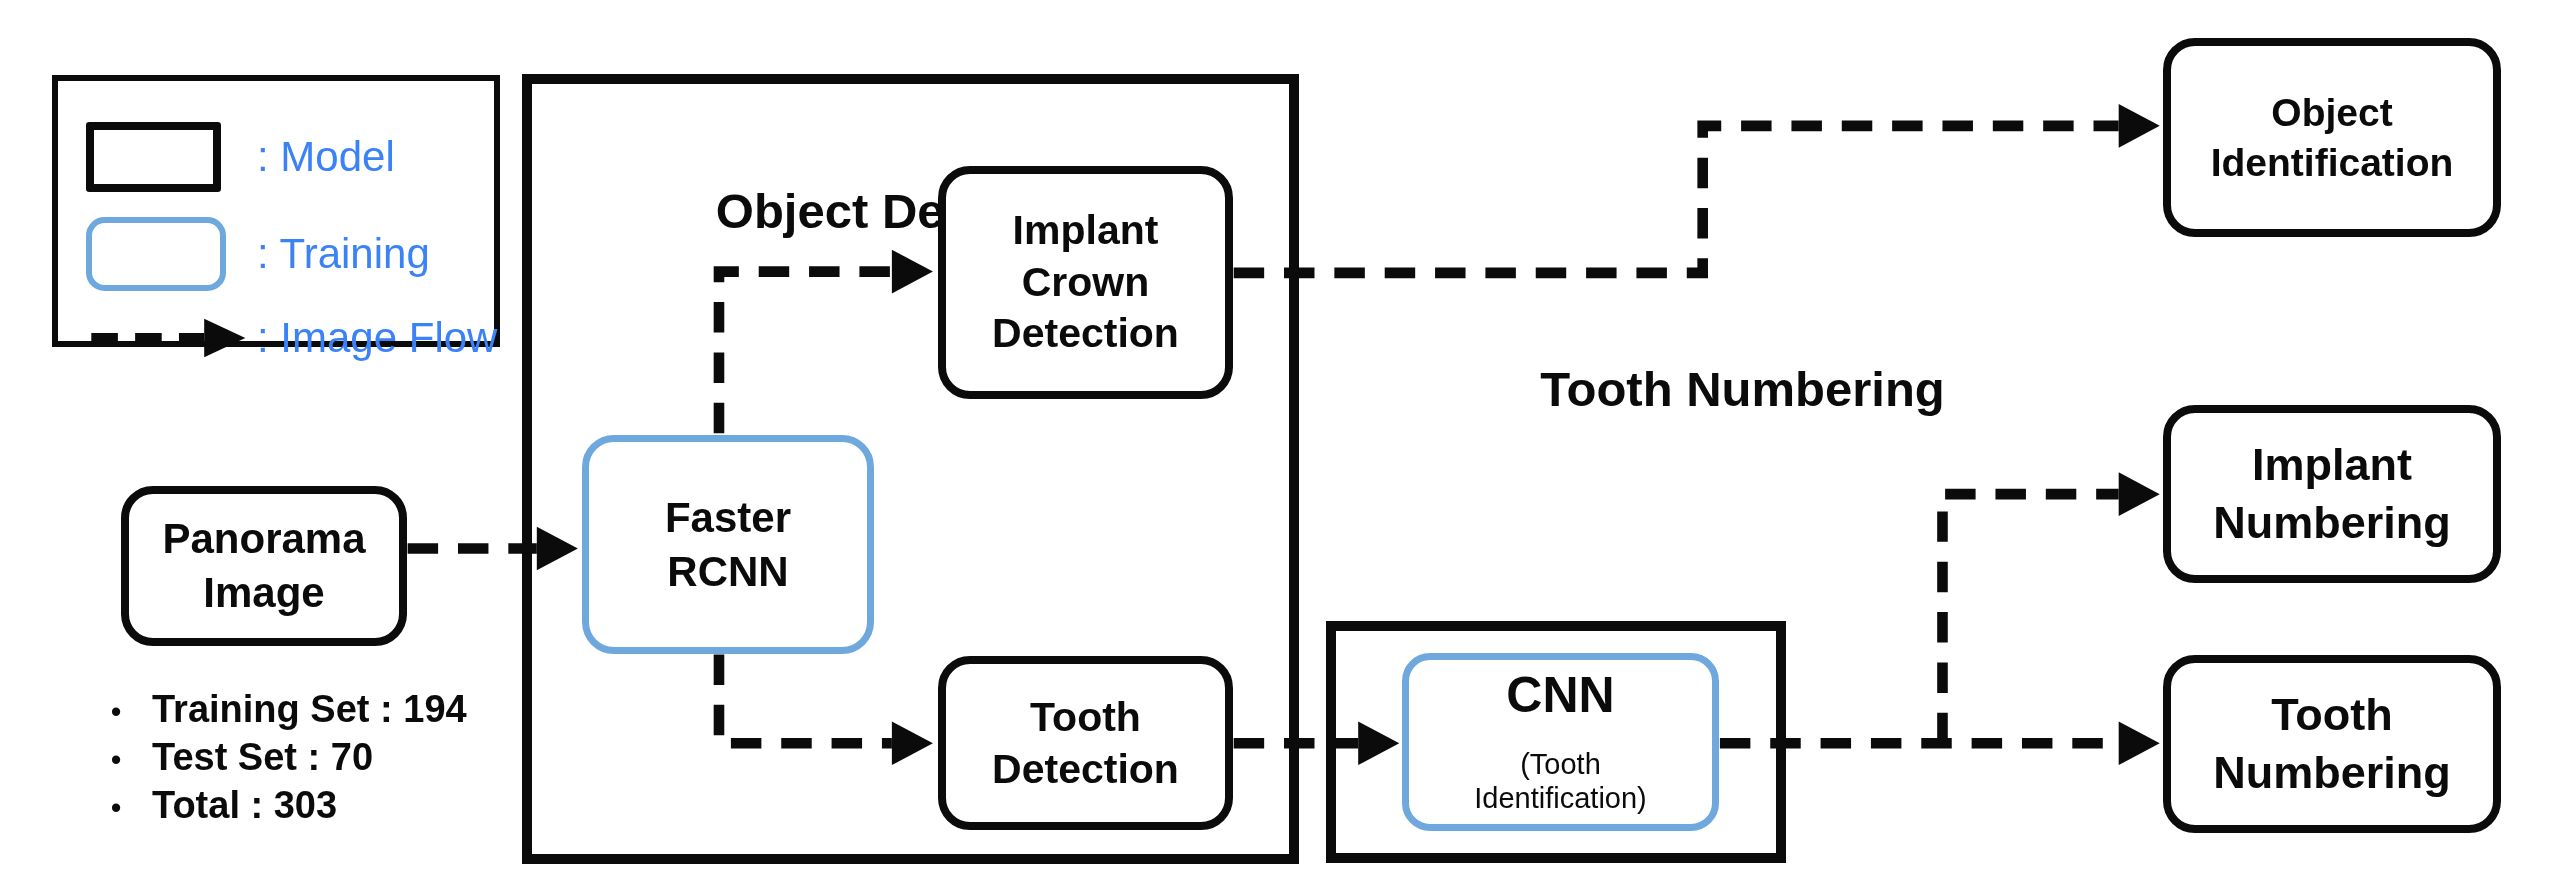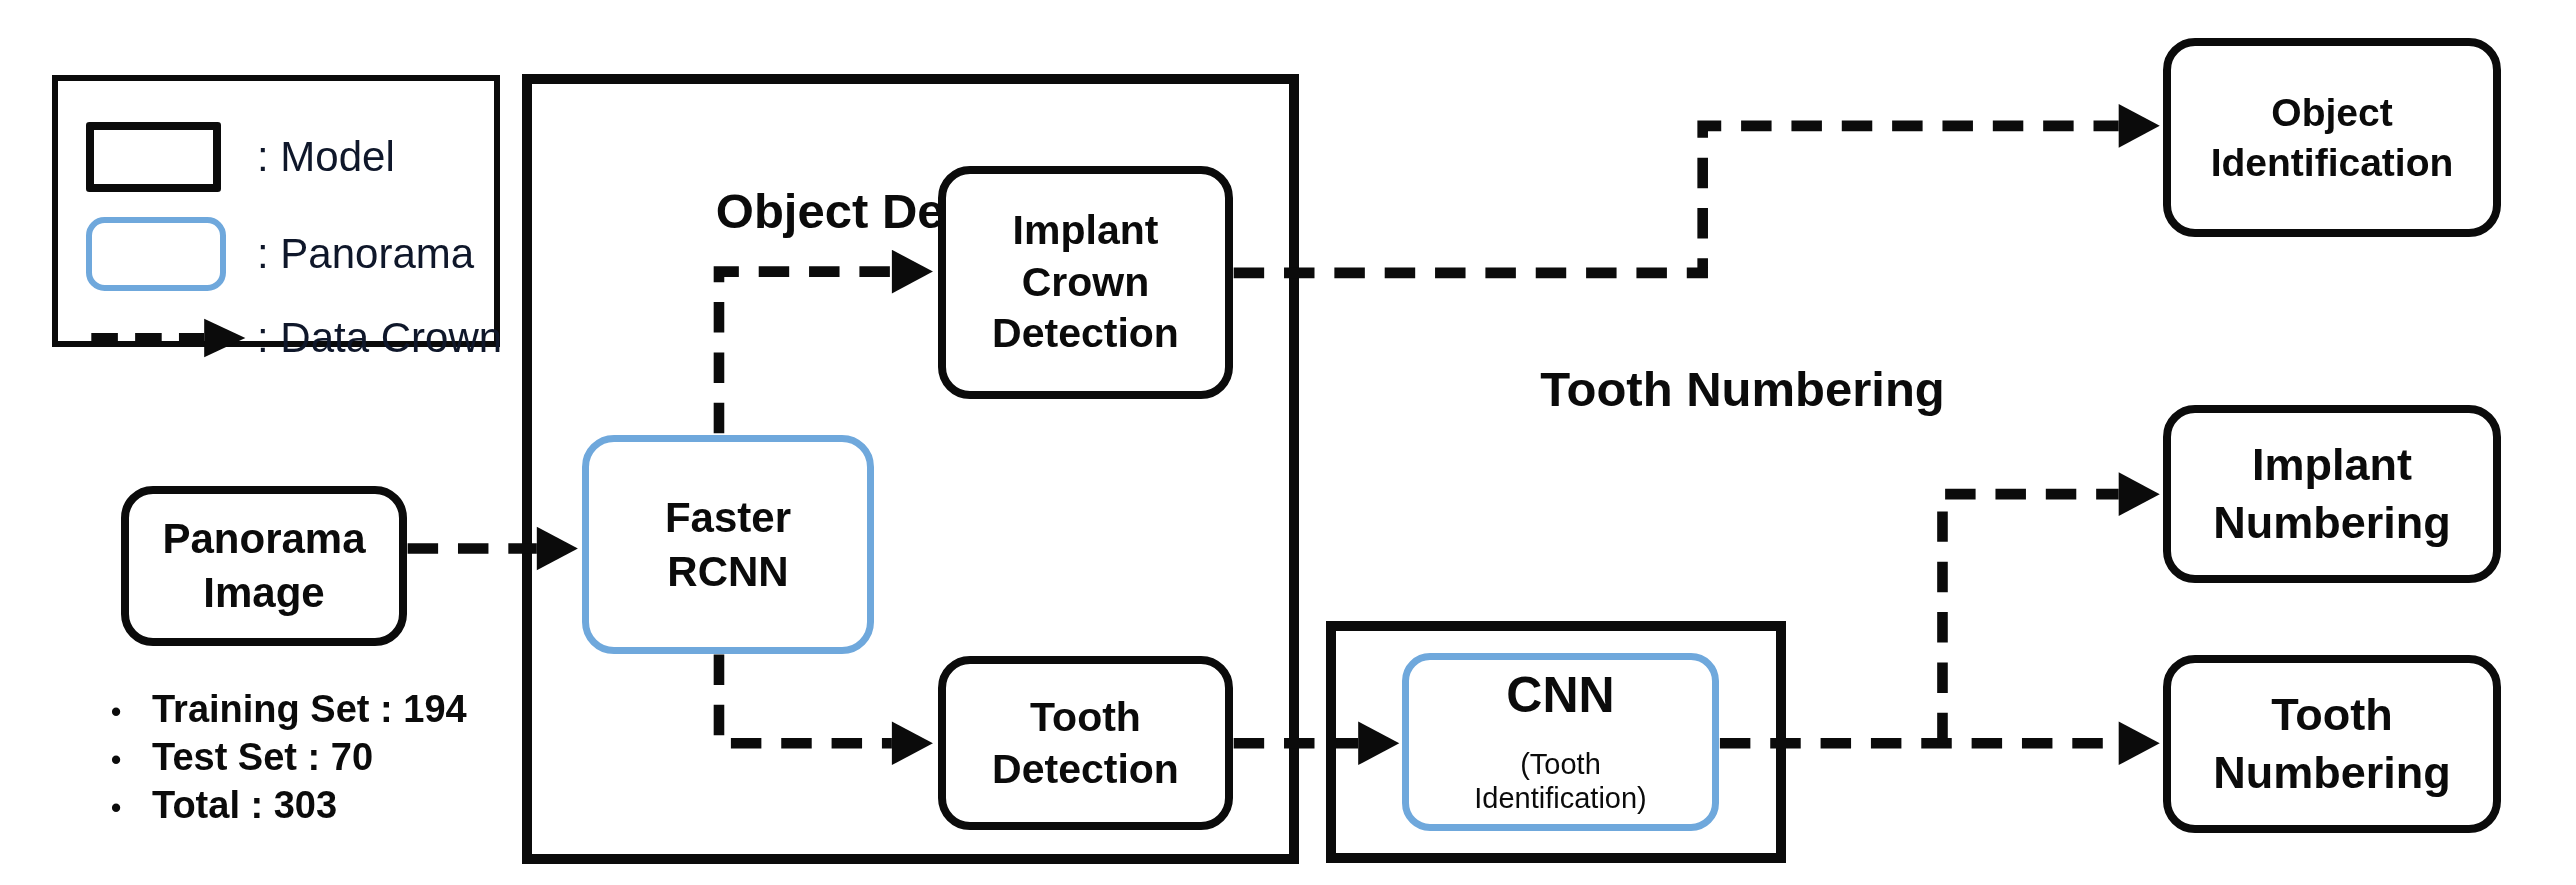--- a/index.html
+++ b/index.html
@@ -54,21 +54,21 @@
   
   #legend-box{
     position:absolute;left:52px;top:75px;width:448px;height:272px;
     border:6px solid var(--ink);background:#fff;z-index:20;
   }
   .legend-row{position:absolute;left:28px;height:77px;display:flex;align-items:center;}
   #legend-row-model{top:37px;}
   #legend-row-algorithm{top:134px;}
   #legend-row-dataflow{top:231px;height:52px;}
   .legend-swatch-cell{width:171px;display:flex;align-items:center;}
-  .legend-label{font-size:42px;font-weight:normal;color:#0f172a;white-space:pre;}
+  .legend-label{font-size:42px;font-weight:normal;color:#3b82f6;white-space:pre;}
   .swatch-model{width:135px;height:70px;border:8.6px solid var(--ink);border-radius:3.3px;background:#fff;}
   .swatch-algorithm{width:140px;height:74px;border:6.6px solid var(--algo);border-radius:18.6px;background:#fff;}
 
   
   #dataset-stats{position:absolute;left:111px;top:688px;z-index:25;}
   .stat-row{display:flex;align-items:baseline;height:48px;font-size:38px;font-weight:bold;color:var(--ink);}
   .stat-bullet{width:41px;font-size:29px;}
 
   
   #dataflow-arrows-layer{position:absolute;left:0;top:0;width:2576px;height:885px;z-index:20;pointer-events:none;}
@@ -85,30 +85,30 @@
     <div class="legend-row" id="legend-row-model">
       <div class="legend-swatch-cell">
         <div class="swatch-model"></div>
       </div>
       <div class="legend-label">: Model</div>
     </div>
     <div class="legend-row" id="legend-row-algorithm">
       <div class="legend-swatch-cell">
         <div class="swatch-algorithm"></div>
       </div>
-      <div class="legend-label">: Panorama</div>
+      <div class="legend-label">: Training</div>
     </div>
     <div class="legend-row" id="legend-row-dataflow">
       <div class="legend-swatch-cell">
         <svg width="166" height="52" viewBox="0 0 250 78">
           <line class="legend-arrow-line" x1="8" y1="39" x2="178" y2="39"></line>
           <polygon class="flow-head" points="178,10 178,68 240,39"></polygon>
         </svg>
       </div>
-      <div class="legend-label">: Data Crown</div>
+      <div class="legend-label">: Image Flow</div>
     </div>
   </div>
 
   <div class="container-frame" id="object-detection-container">
     <div class="container-title" id="object-detection-title">Object Detection</div>
   </div>
   <div class="container-frame" id="cnn-container"></div>
 
   <svg id="dataflow-arrows-layer" viewBox="0 0 3888 1336">
 

